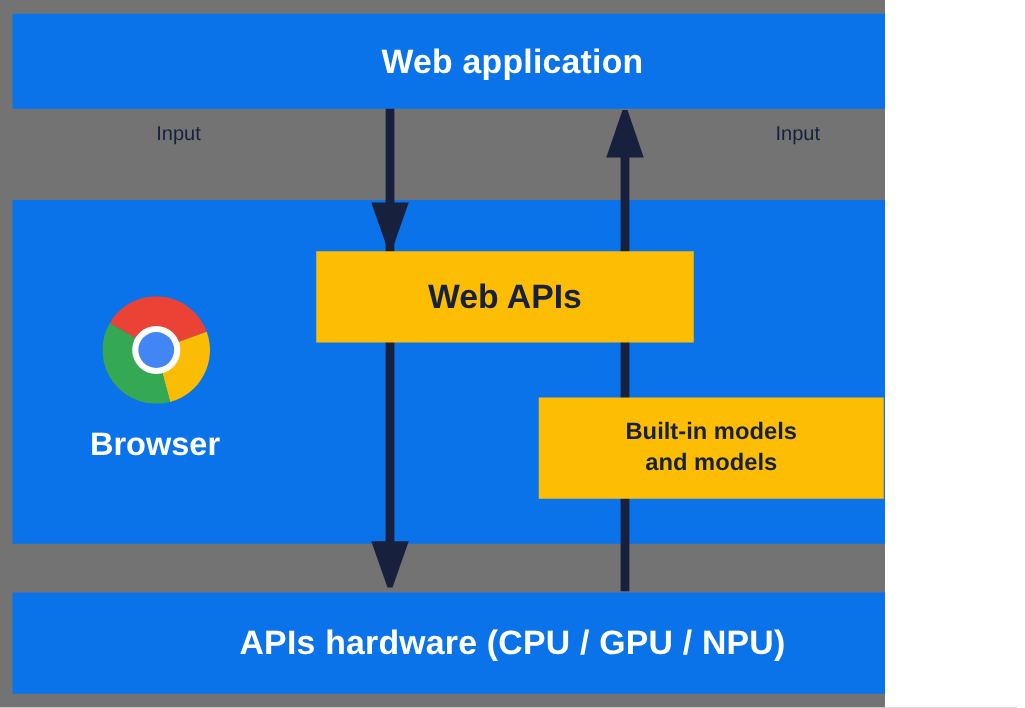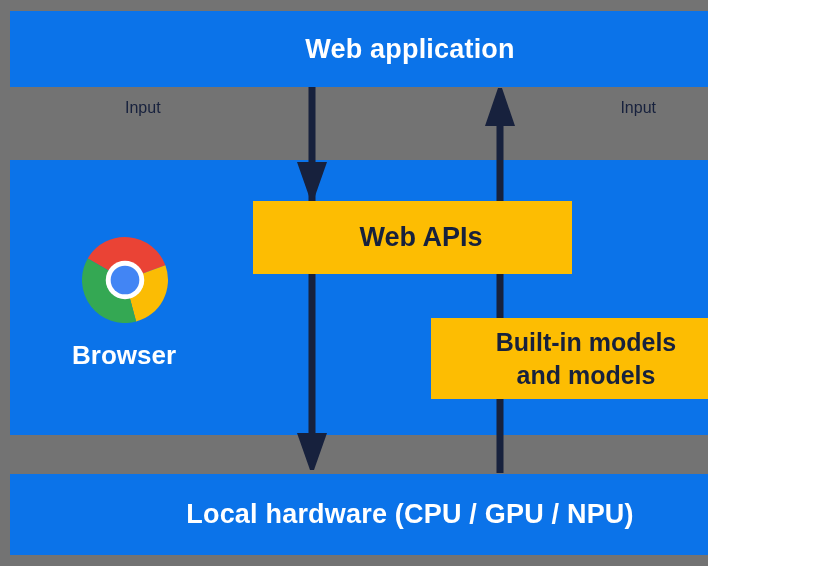--- a/index.html
+++ b/index.html
@@ -66,35 +66,34 @@
     position: absolute;
     background: #fdbd02;
     display: flex;
     flex-direction: column;
     align-items: center;
     justify-content: center;
     z-index: 3;
     color: #17213d;
     font-weight: 700;
     text-align: left;
-    padding-left: 17px;
   }
   .box-web-apis {
     left: 253px;
     top: 201px;
     width: 302px;
     height: 73px;
     font-size: 27px;
   }
   .box-builtin {
     left: 431px;
     top: 318px;
     width: 276px;
     height: 81px;
-    font-size: 25px;
+    font-size: 19px;
     line-height: 1.3;
   }
   .chrome-icon {
     position: absolute;
     left: 82px;
     top: 237px;
     width: 86px;
     height: 86px;
     z-index: 2;
   }
@@ -156,16 +155,16 @@
   <div class="box box-web-apis">
     <span>Web APIs</span>
   </div>
 
   <div class="box box-builtin">
     <span>Built-in models</span>
     <span>and models</span>
   </div>
 
   <div class="bar bar-bottom">
-    <span class="bar-text">Local hardware (CPU / GPU / NPU)</span>
+    <span class="bar-text">APIs hardware (CPU / GPU / NPU)</span>
   </div>
 
 </div>
 
 </body></html>

